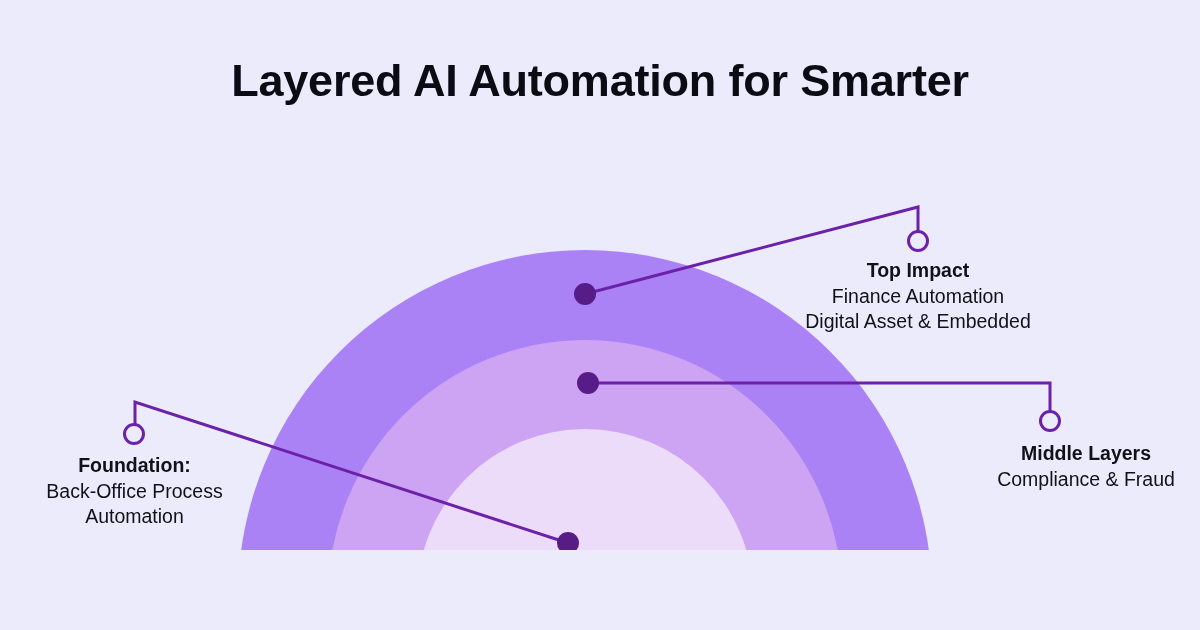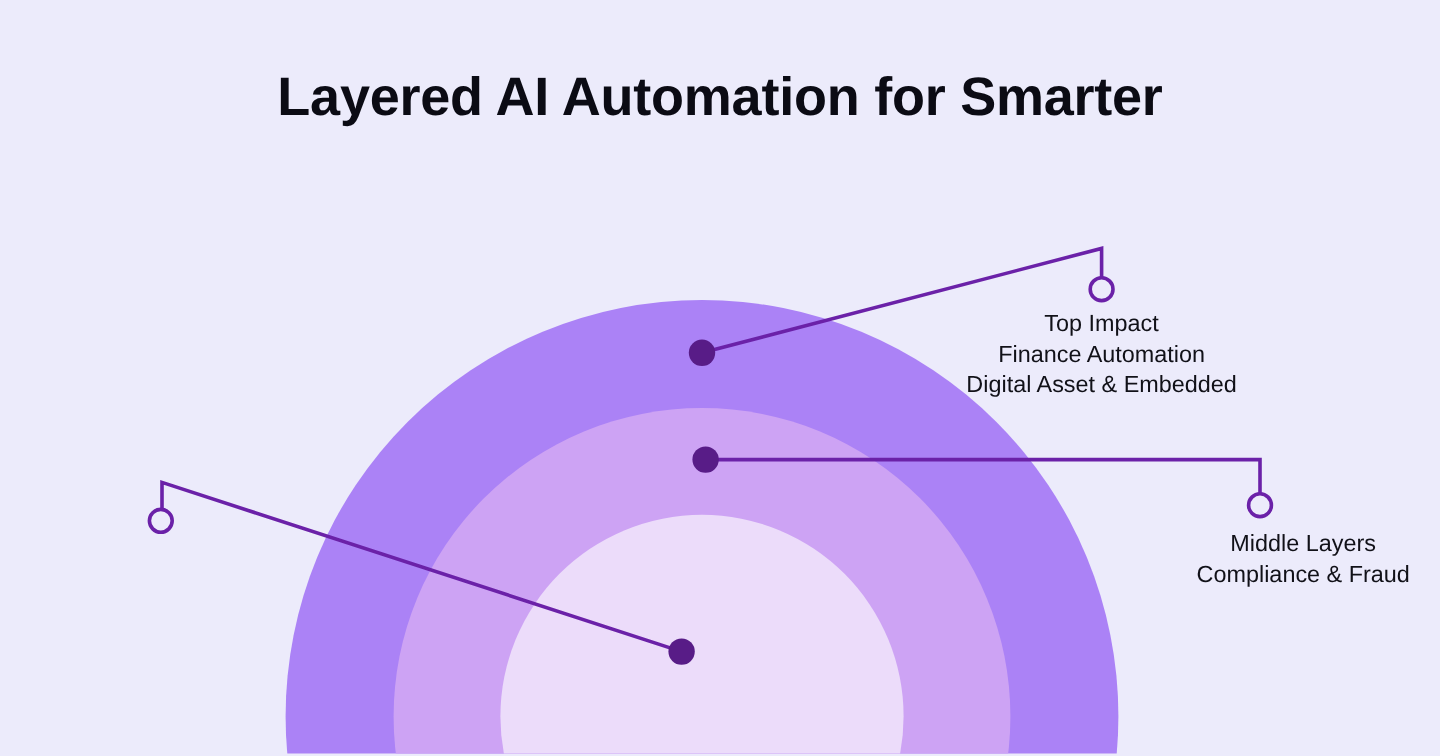--- a/index.html
+++ b/index.html
@@ -9,21 +9,21 @@
   body {
     width: 1200px;
     height: 630px;
     background: #ecebfb;
     font-family: "Liberation Sans", sans-serif;
     overflow: hidden;
   }
   #stage {
     position: relative;
     width: 1200px;
-    height: 628px;
+    height: 550px;
     background: #ecebfb;
     overflow: hidden;
   }
 
   
   #title {
     position: absolute;
     left: 0;
     top: 52px;
     width: 1200px;
@@ -59,21 +59,21 @@
   
   .label {
     position: absolute;
     color: #111118;
     font-size: 19.5px;
     line-height: 25.5px;
     text-align: center;
   }
   .label .head {
     display: block;
-    font-weight: normal;
+    font-weight: bold;
     font-size: 19.5px;
     line-height: 25.5px;
   }
   .label .body {
     display: block;
     font-weight: normal;
   }
 
   #label-top {
     left: 772px;
@@ -131,14 +131,19 @@
     <span class="head">Top Impact</span>
     <span class="body">Finance Automation</span>
     <span class="body">Digital Asset &amp; Embedded</span>
   </div>
 
   <div class="label" id="label-middle">
     <span class="head">Middle Layers</span>
     <span class="body">Compliance &amp; Fraud</span>
   </div>
 
+  <div class="label" id="label-foundation">
+    <span class="head">Foundation:</span>
+    <span class="body">Back-Office Process</span>
+    <span class="body">Automation</span>
+  </div>
 
 </div>
 
 </body></html>

